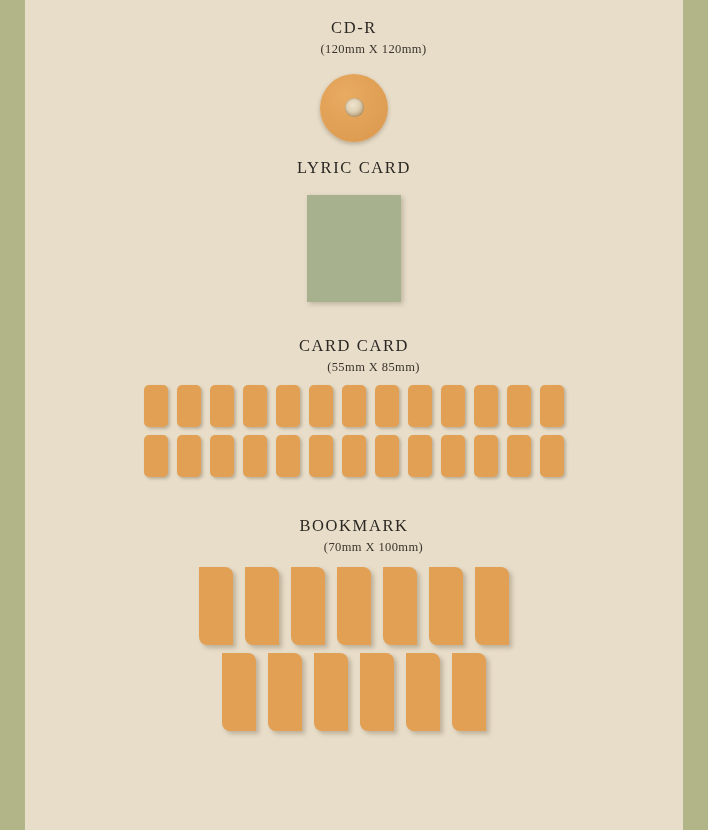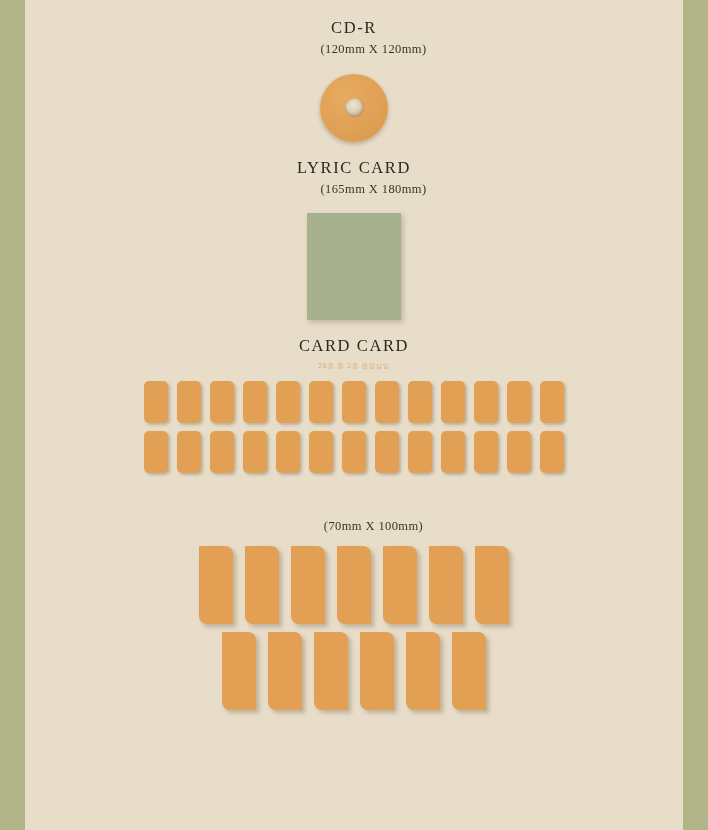--- a/index.html
+++ b/index.html
@@ -126,29 +126,28 @@
       <div class="sec-dim">(120mm X 120mm)</div>
       <div class="cd-art">
         <div class="cd-disc">
           <div class="cd-hub"></div>
         </div>
       </div>
     </div>
 
     <div class="section" id="lyric-section">
       <div class="sec-title">LYRIC CARD</div>
-      <div class="sec-dim">(165mm X 180mm)</div>
       <div class="lyric-art">
         <div class="lyric-sheet"></div>
       </div>
     </div>
 
     <div class="section" id="photocard-section">
       <div class="sec-title">CARD CARD</div>
-      <div class="sec-note">26종 중 2종 랜덤삽입</div>
+      <div class="sec-dim">(55mm X 85mm)</div>
       <div class="pc-rows">
         <div class="pc-row">
             <div class="pc-card"></div>
             <div class="pc-card"></div>
             <div class="pc-card"></div>
             <div class="pc-card"></div>
             <div class="pc-card"></div>
             <div class="pc-card"></div>
             <div class="pc-card"></div>
             <div class="pc-card"></div>
@@ -170,20 +169,21 @@
             <div class="pc-card"></div>
             <div class="pc-card"></div>
             <div class="pc-card"></div>
             <div class="pc-card"></div>
             <div class="pc-card"></div>
           </div>
       </div>
     </div>
 
     <div class="section" id="bookmark-section">
+      <div class="sec-title">BOOKMARK</div>
       <div class="sec-dim">(70mm X 100mm)</div>
       <div class="bm-rows">
         <div class="bm-row">
             <div class="bm-card"></div>
             <div class="bm-card"></div>
             <div class="bm-card"></div>
             <div class="bm-card"></div>
             <div class="bm-card"></div>
             <div class="bm-card"></div>
             <div class="bm-card"></div>

